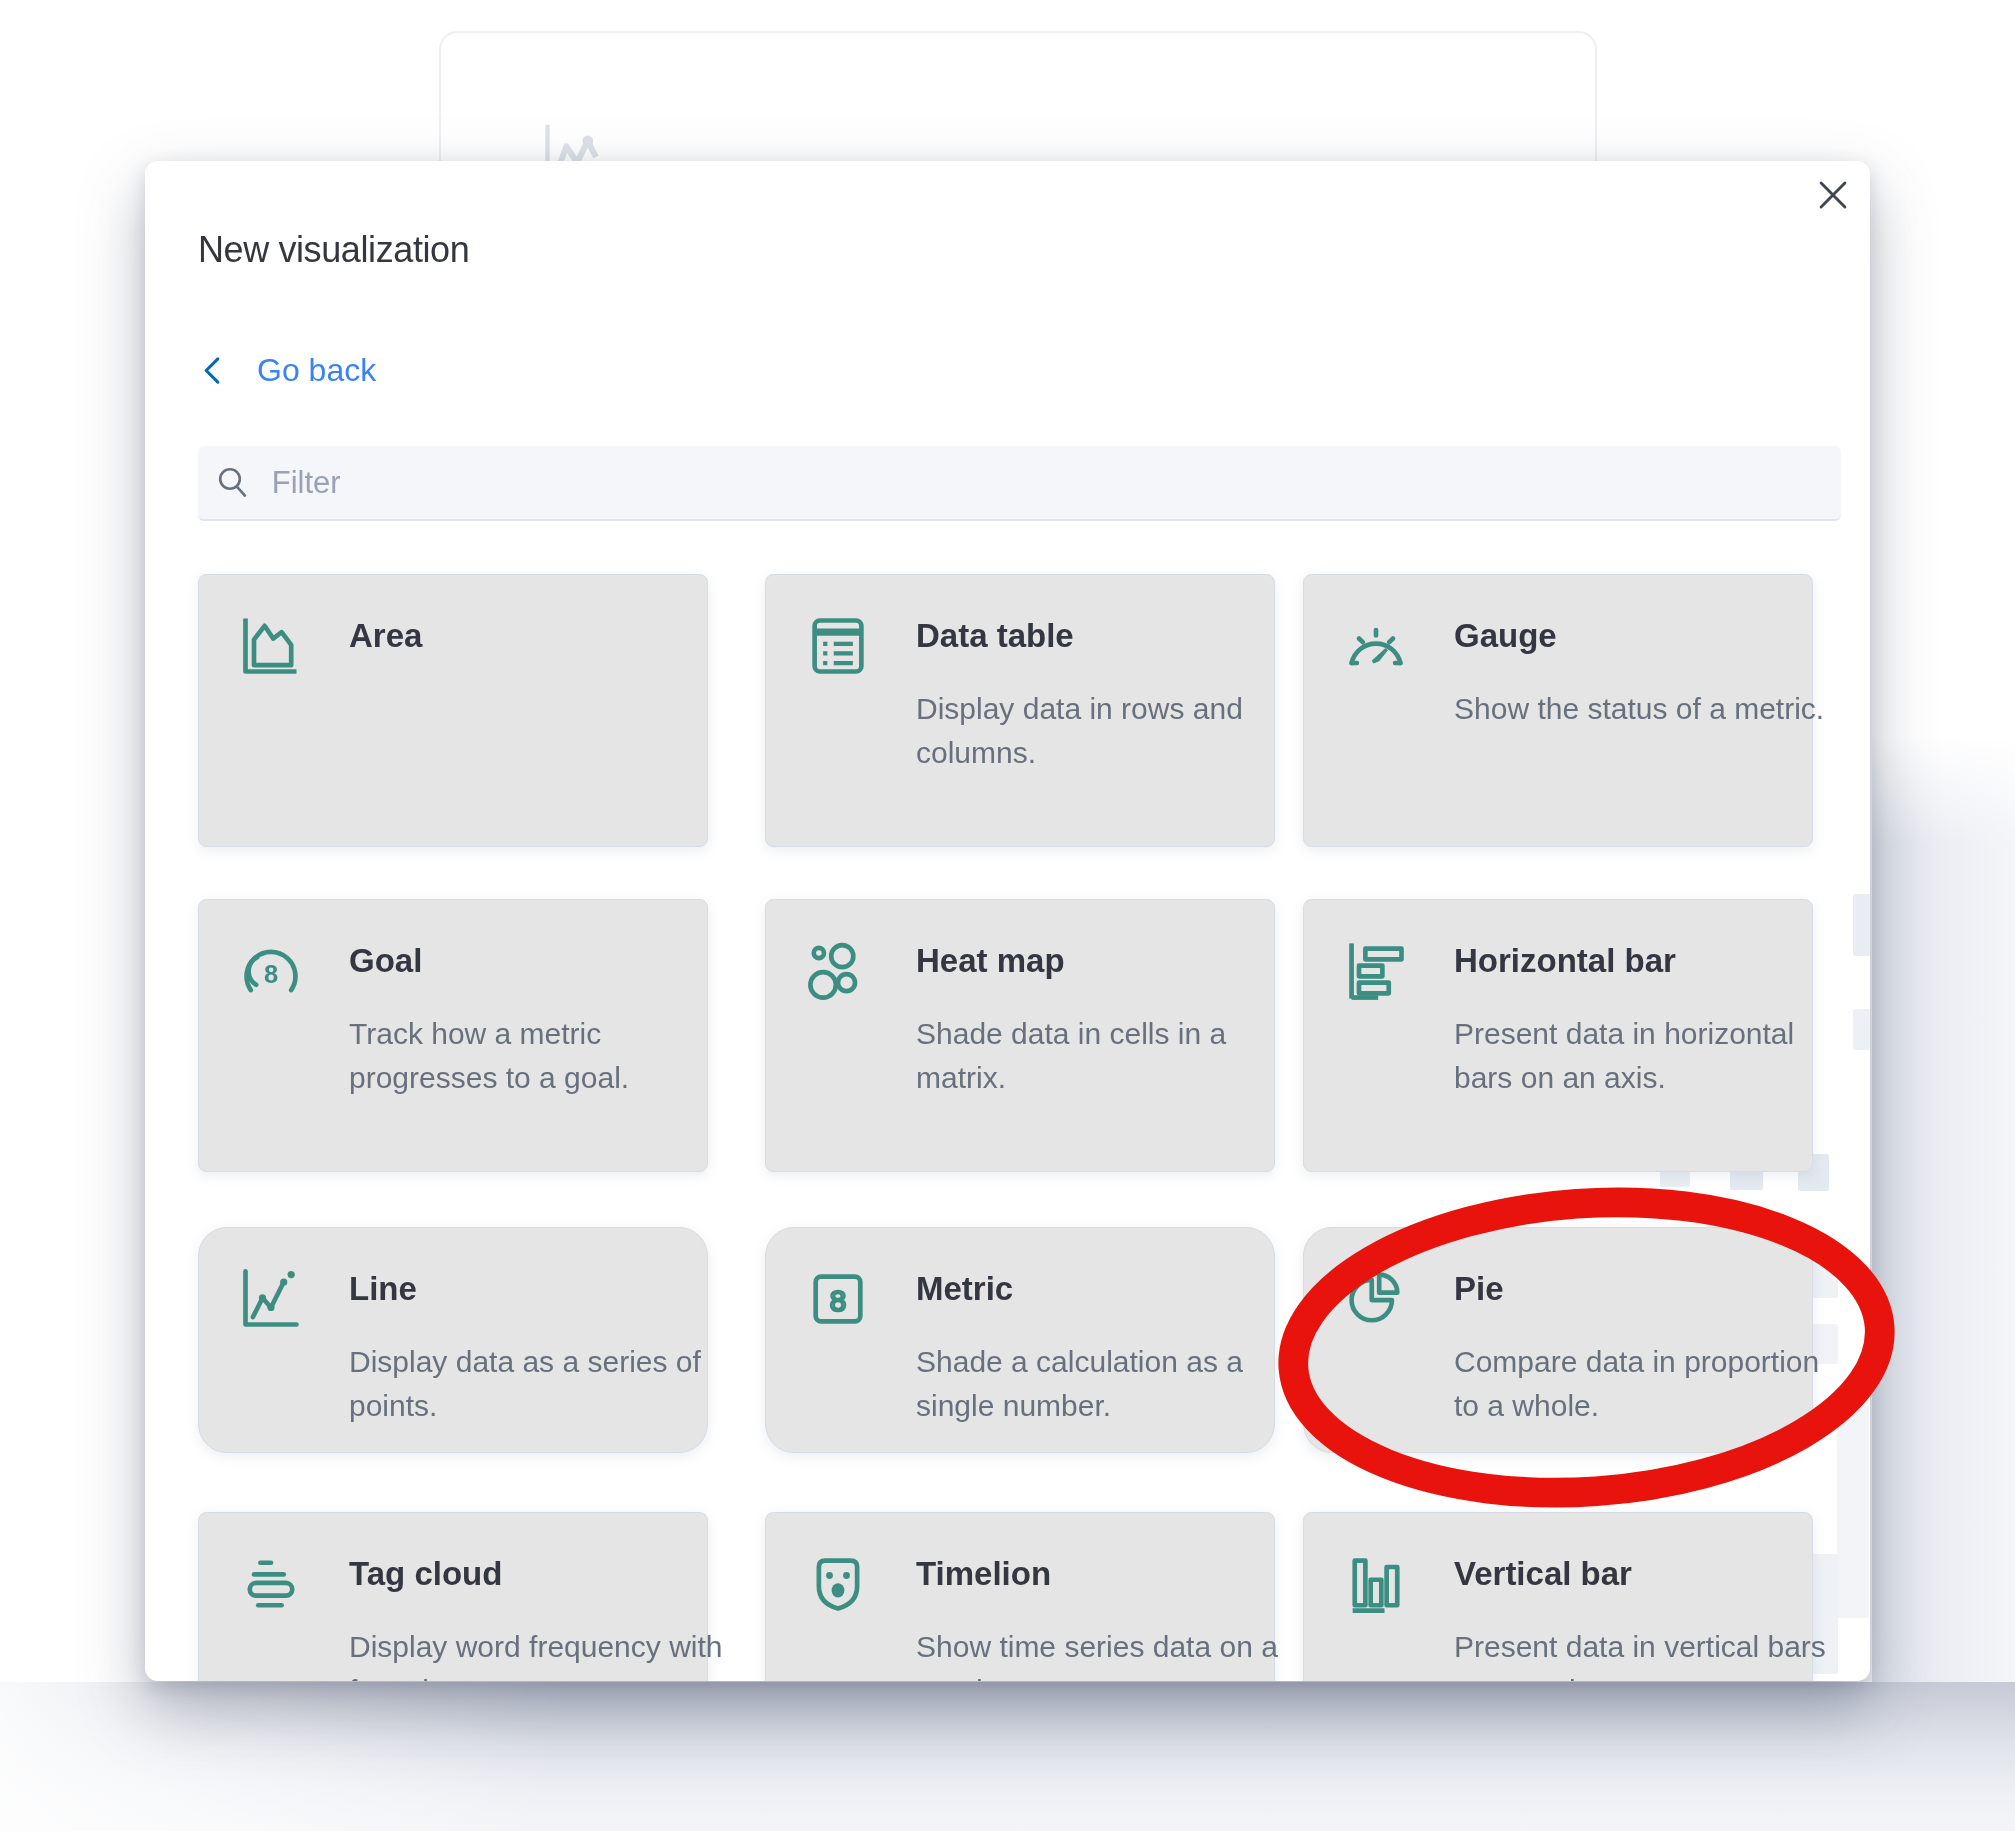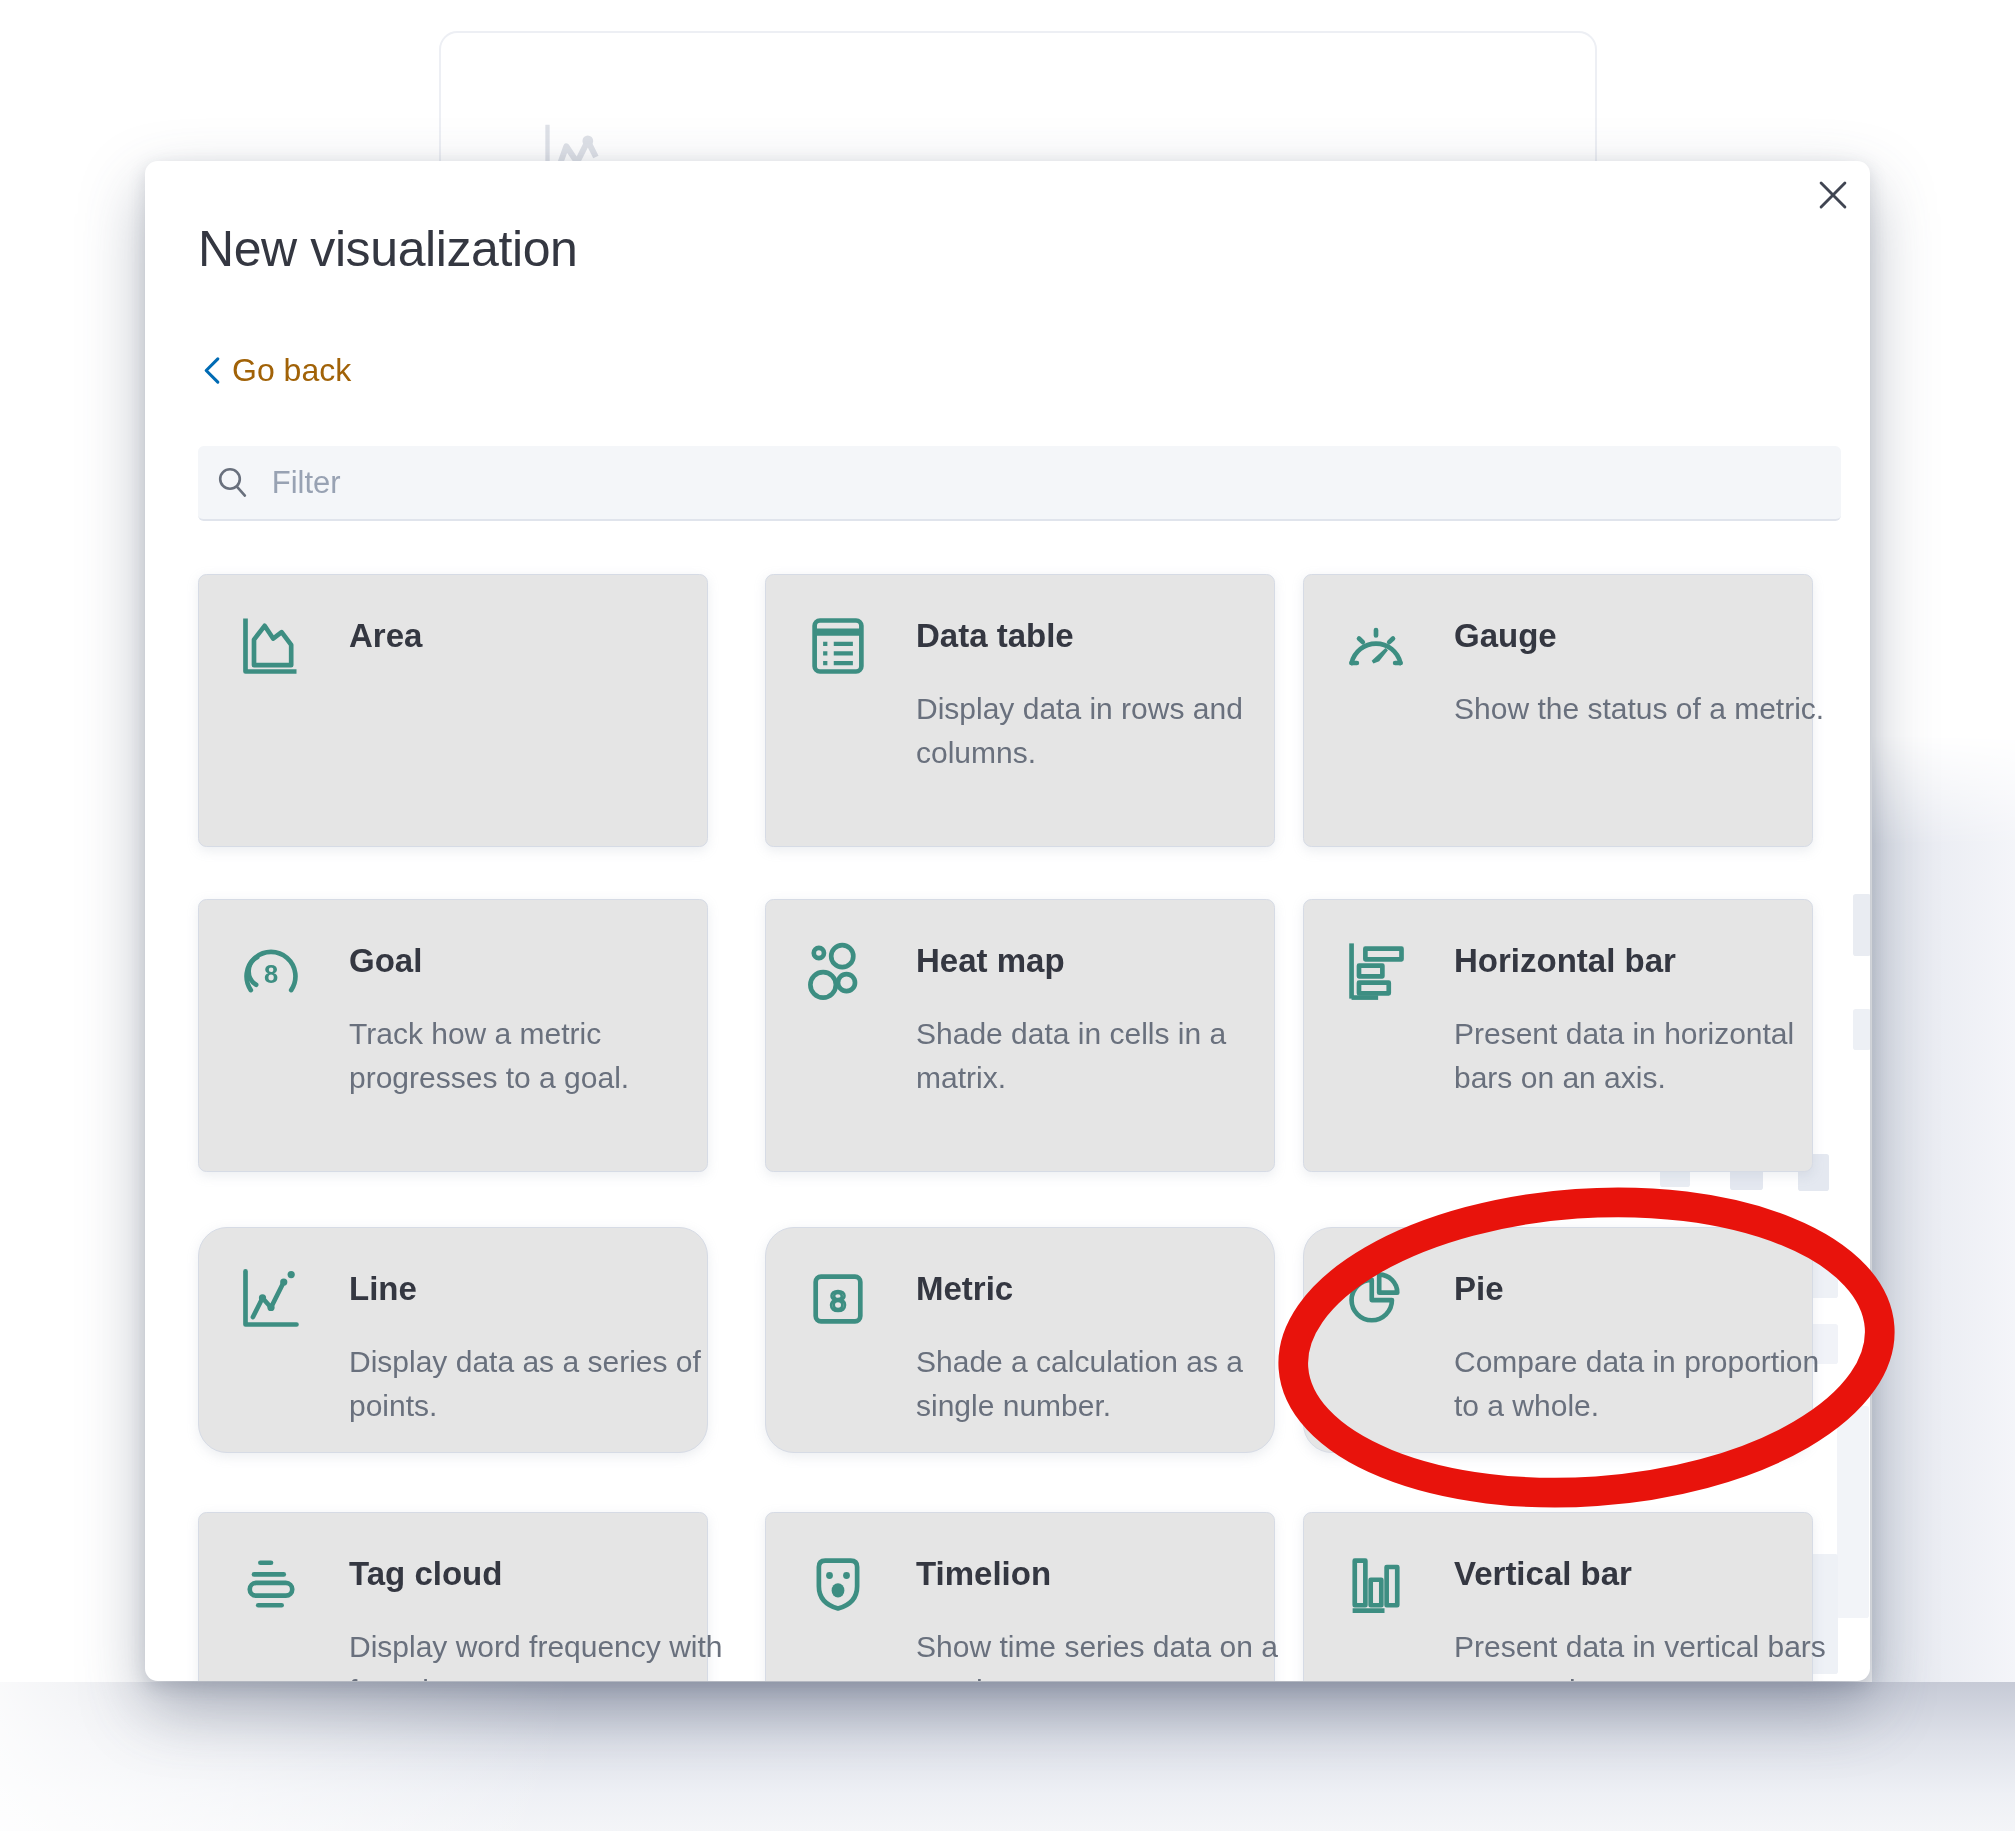--- a/index.html
+++ b/index.html
@@ -31,30 +31,30 @@
     background:linear-gradient(100deg,rgba(255,255,255,.9) 0%,rgba(255,255,255,0) 28%);
   }
 
   
   .modal{
     position:absolute;left:145px;top:161px;width:1725px;height:1520px;
     background:#ffffff;border-radius:12.7px;overflow:hidden;
     box-shadow:0 28px 64px rgba(69,79,102,.38),0 5.7px 17px rgba(69,79,102,.18);
   }
   .modal-title{
-    position:absolute;left:53px;top:59px;font-size:50px;line-height:59px;
+    position:absolute;left:53px;top:59px;font-size:36px;line-height:59px;
     font-weight:400;color:#343741;letter-spacing:-0.4px;
   }
   .close-btn{
     position:absolute;left:1667px;top:12.7px;width:42px;height:42px;border:none;background:transparent;
     display:flex;align-items:center;justify-content:center;cursor:pointer;padding:0;
   }
   .go-back{
-    position:absolute;left:55px;top:191px;display:flex;align-items:center;gap:8px;
-    color:#a16207;font-size:32px;font-weight:500;text-decoration:none;cursor:pointer;
+    position:absolute;left:55px;top:191px;display:flex;align-items:center;gap:33px;
+    color:#3b82f6;font-size:32px;font-weight:500;text-decoration:none;cursor:pointer;
   }
   .filter-wrap{
     position:absolute;left:53px;top:285px;width:1643px;height:75px;
     background:#f4f6f9;border-radius:5.7px;border-bottom:2.1px solid #e0e4ec;
     display:flex;align-items:center;box-sizing:border-box;padding:0 18.4px;
   }
   .filter-wrap input{
     flex:1;border:none;background:transparent;outline:none;
     font-family:inherit;font-size:31px;color:#737373;margin-left:18.4px;
   }

